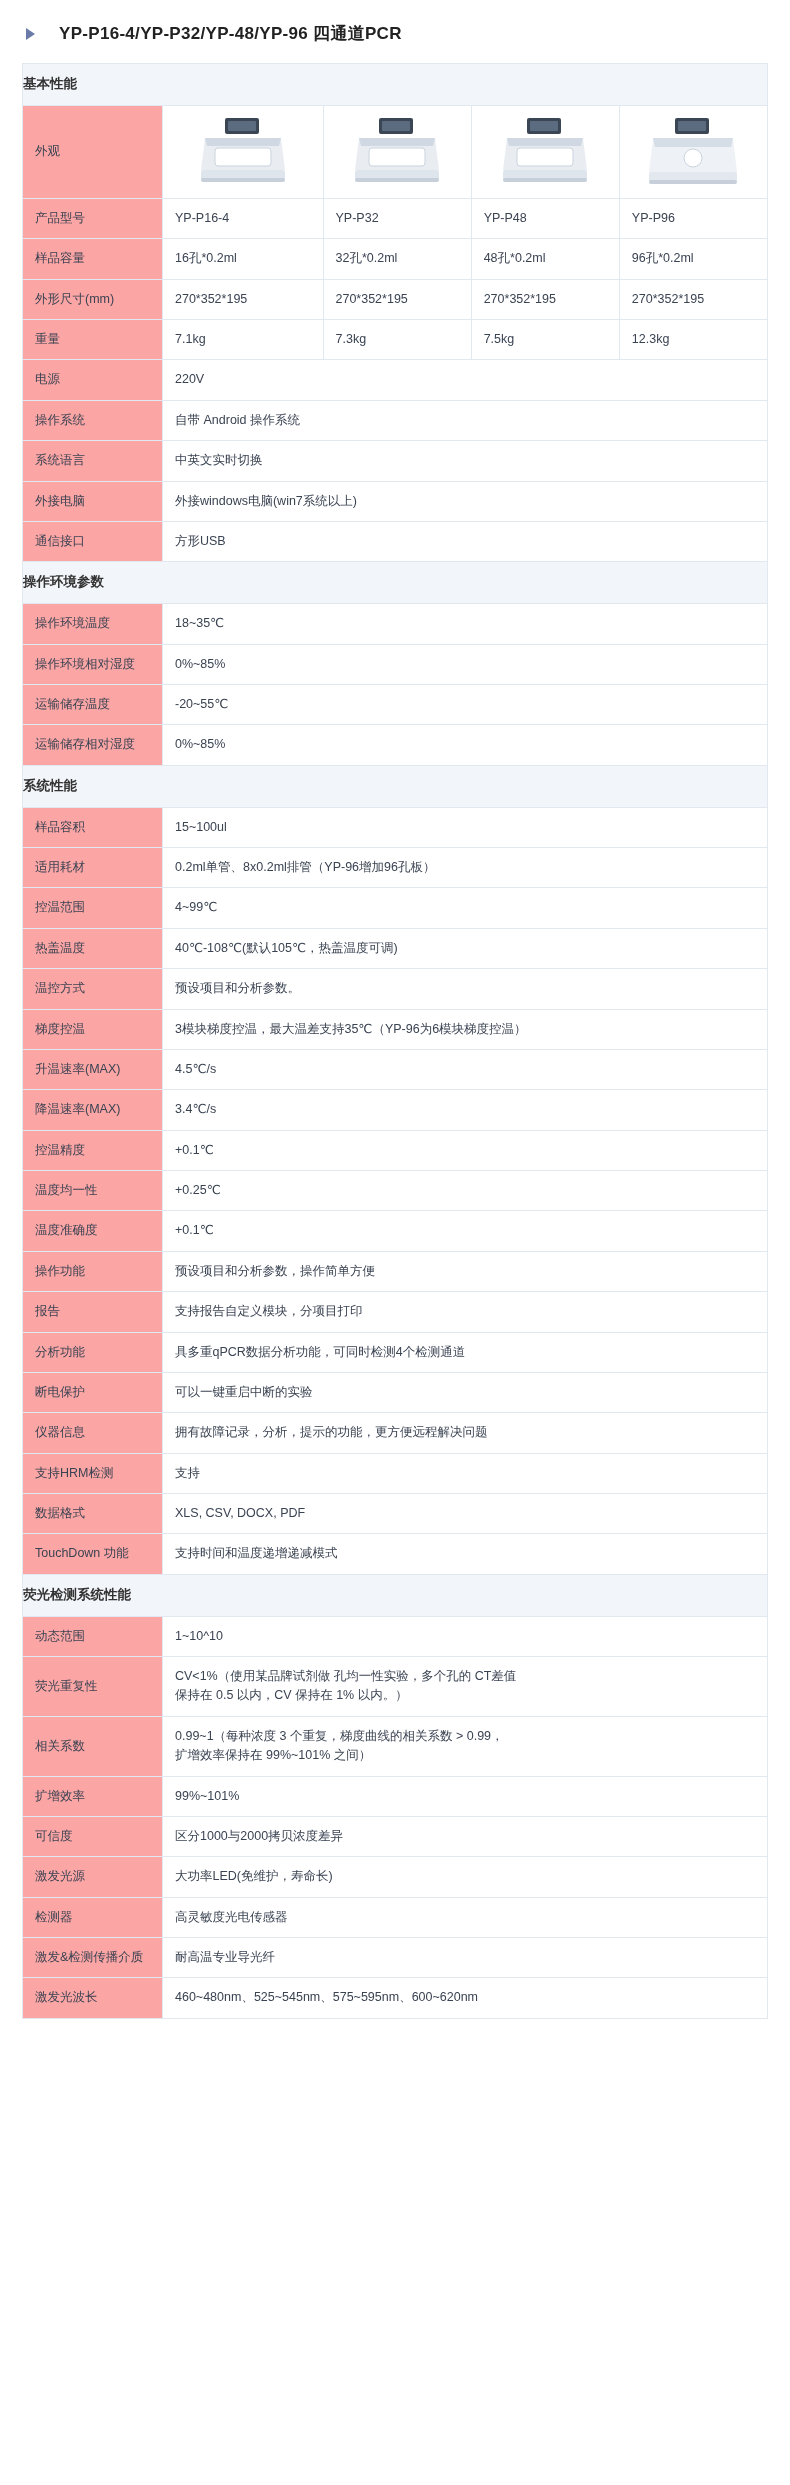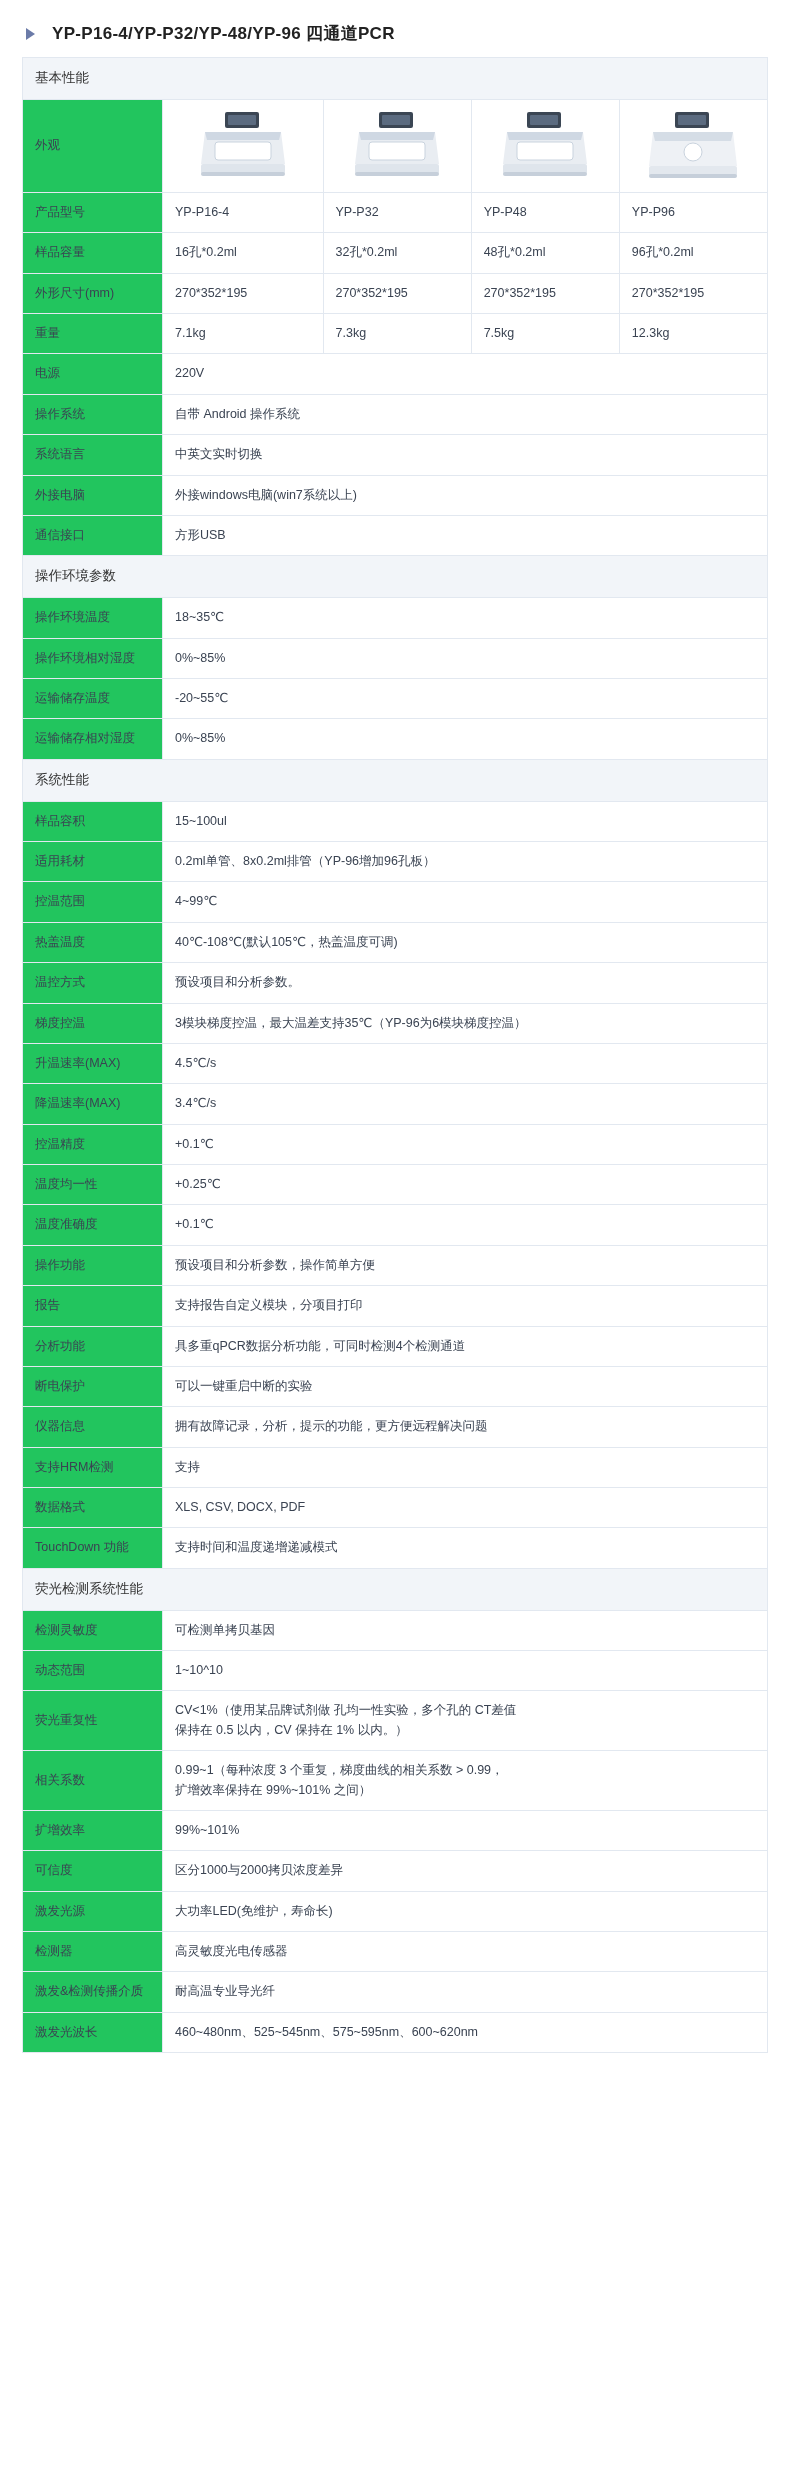--- a/index.html
+++ b/index.html
@@ -7,23 +7,23 @@
     width:790px;
     background:#ffffff;
     font-family:"Liberation Sans","DejaVu Sans",sans-serif;
     color:#333333;
     -webkit-font-smoothing:antialiased;
   }
   .page{width:790px;box-sizing:border-box;padding:18px 22px 30px 22px;}
 
   
   .doc-title{
-    display:flex;align-items:center;gap:17px;
+    display:flex;align-items:center;gap:24px;
     font-size:17px;font-weight:bold;color:#222;
-    margin:4px 0 12px 4px;
+    margin:4px 0 18px 4px;
     letter-spacing:.3px;
   }
   .tri{
     width:0;height:0;
     border-left:9px solid #6b7ba8;
     border-top:6px solid transparent;
     border-bottom:6px solid transparent;
     display:inline-block;
   }
 
@@ -40,29 +40,29 @@
     border:1px solid #e2e8f0;
     padding:10px 12px;
     vertical-align:middle;
     line-height:1.55;
     color:#3a4352;
     word-break:break-word;
   }
   td.label{
     width:140px;
     color:#3f7fb5;
-    background:#22c55e;
+    background:#fca5a5;
     white-space:nowrap;
   }
   tr.section td{
     background:#f2f5f9;
-    font-weight:normal;
+    font-weight:bold;
     color:#333;
     font-size:13.5px;
-    padding:10px 12px;
+    padding:10px 0;
   }
   td.val{color:#3d4654;}
   .row-h{height:34px;}
 
   
   .appearance-cell{padding:10px 6px;text-align:center;}
 
   svg.pcr{display:block;margin:0 auto;}
 
   
@@ -286,24 +286,20 @@
       </tr>
       <tr class="row-h">
         <td class="label">TouchDown 功能</td>
         <td class="val" colspan="4">支持时间和温度递增递减模式</td>
       </tr>
 
       <tr class="section">
         <td colspan="5">荧光检测系统性能</td>
       </tr>
       <tr class="row-h">
-        <td class="label">检测灵敏度</td>
-        <td class="val" colspan="4">可检测单拷贝基因</td>
-      </tr>
-      <tr class="row-h">
         <td class="label">动态范围</td>
         <td class="val" colspan="4">1~10^10</td>
       </tr>
       <tr>
         <td class="label">荧光重复性</td>
         <td class="val" colspan="4" style="white-space:pre-line">CV&lt;1%（使用某品牌试剂做 孔均一性实验，多个孔的 CT差值
 保持在 0.5 以内，CV 保持在 1% 以内。）</td>
       </tr>
       <tr>
         <td class="label">相关系数</td>

